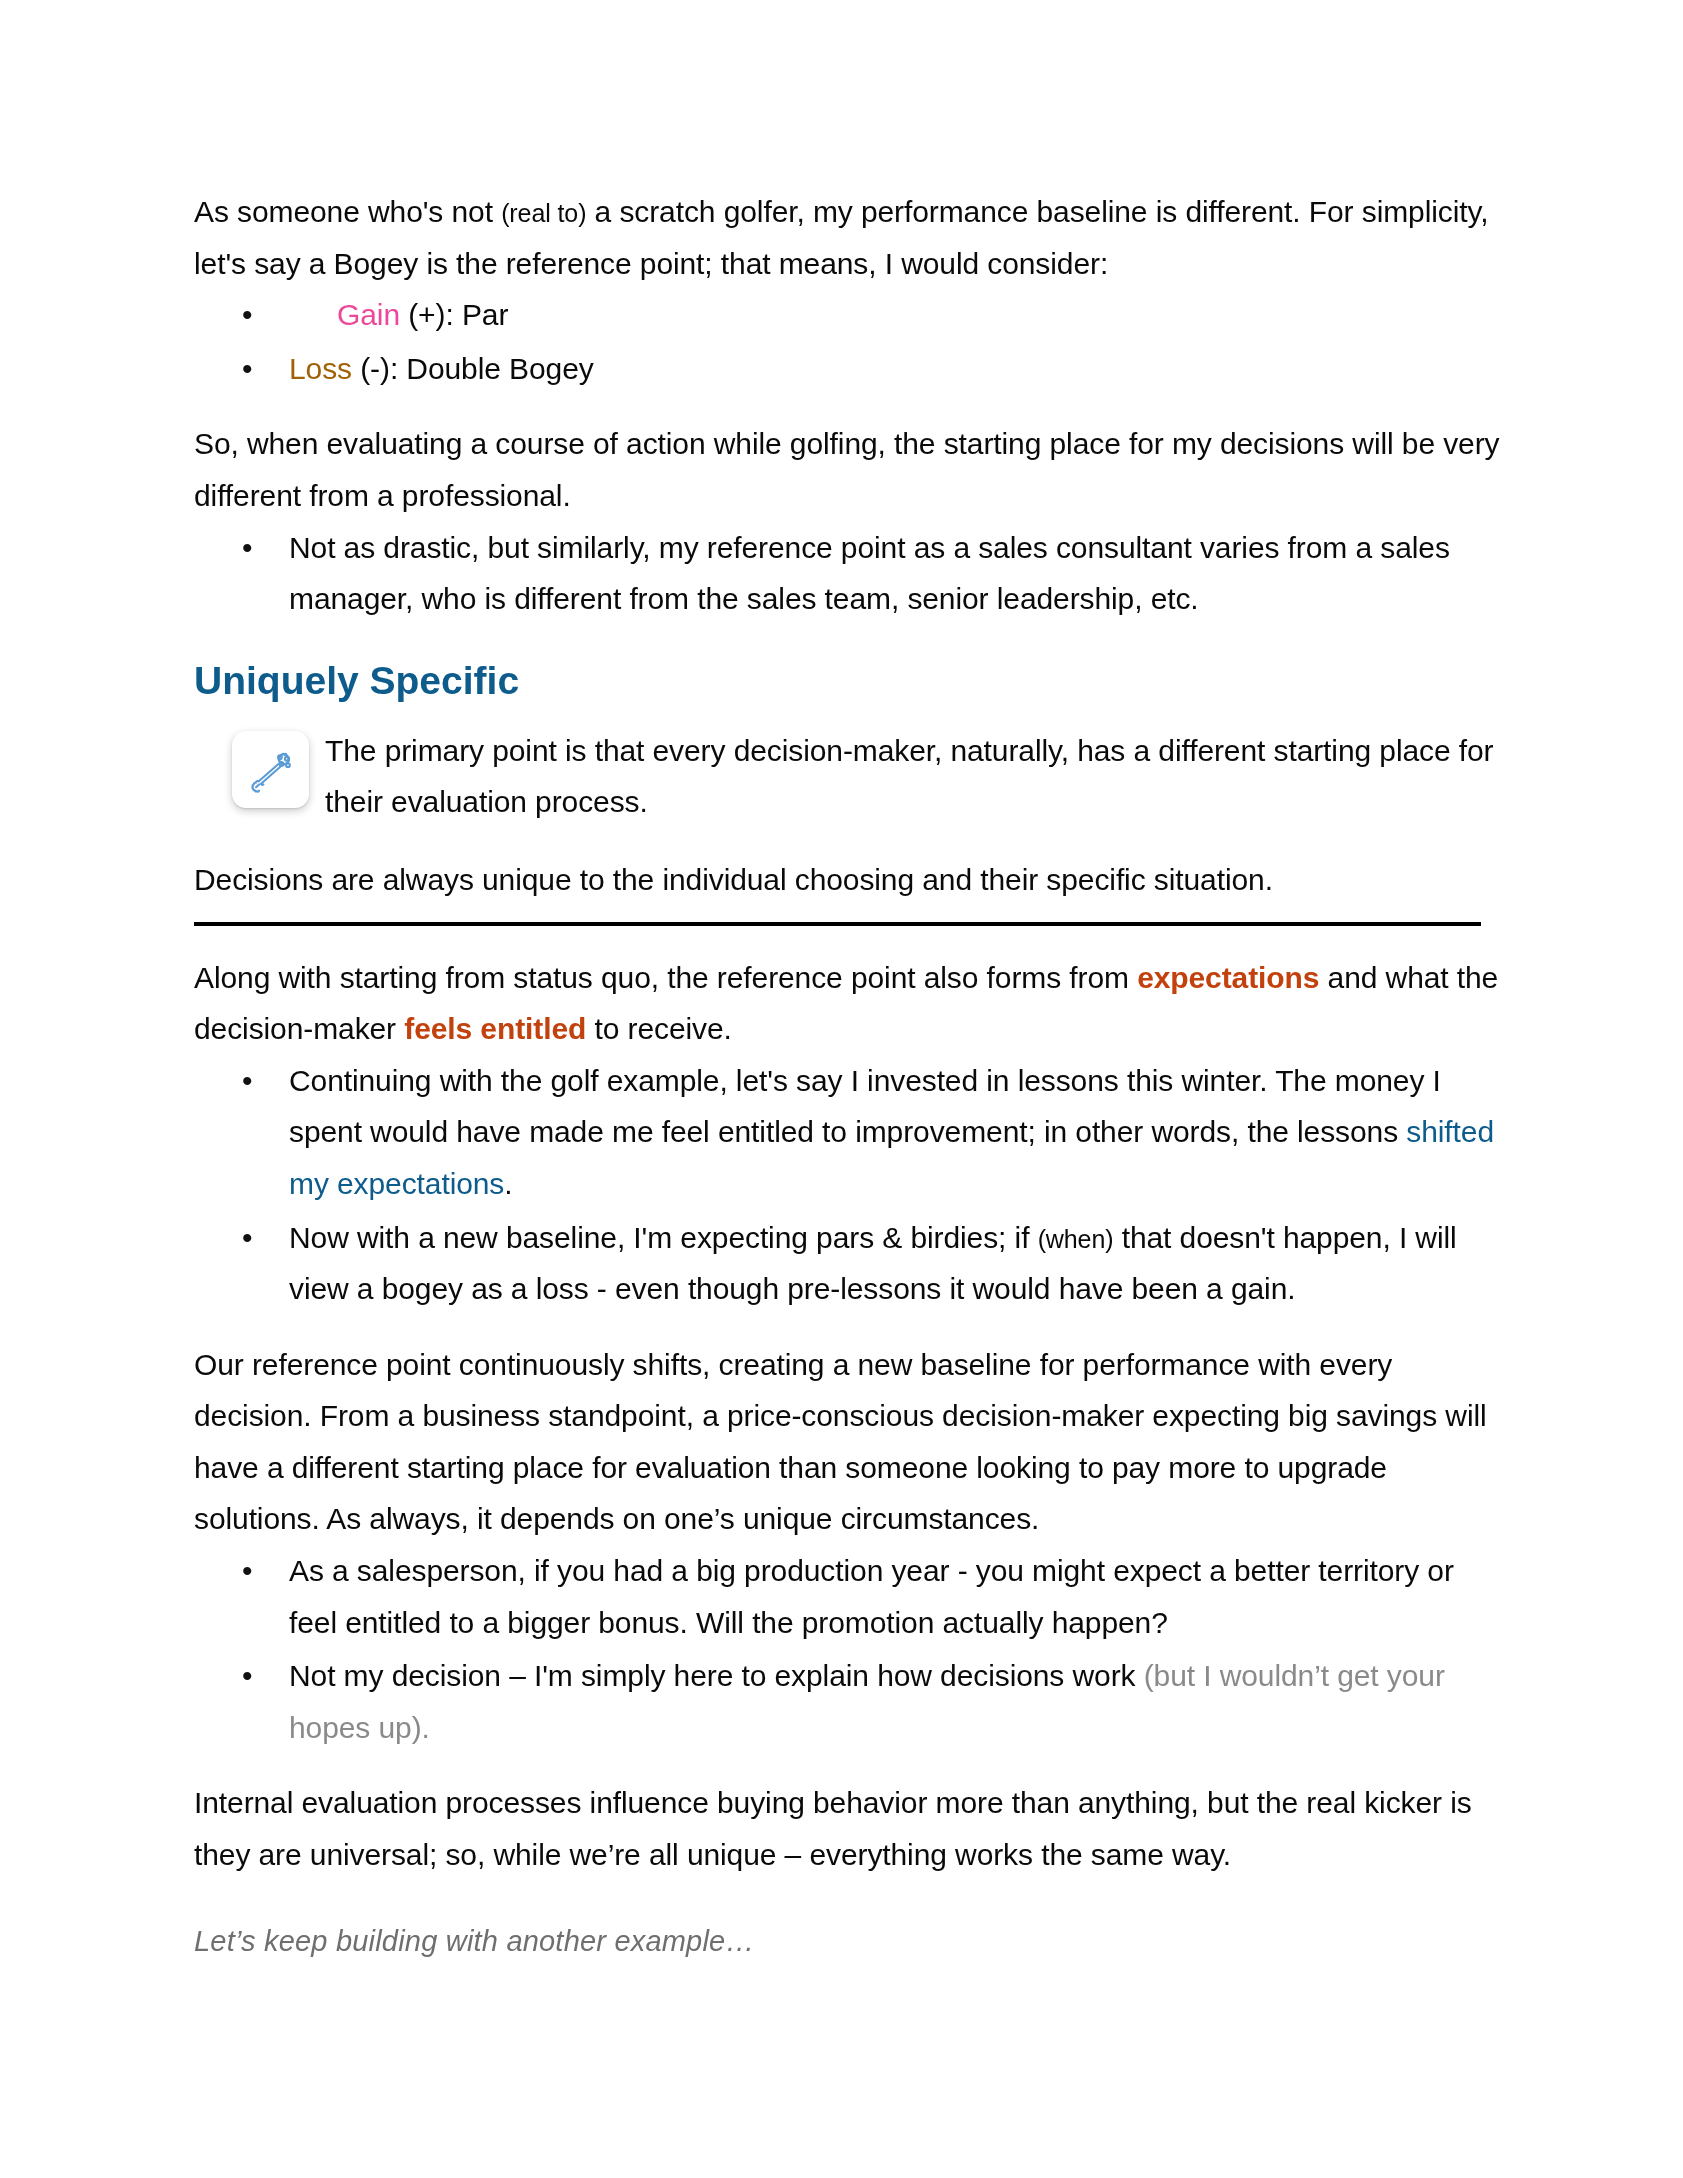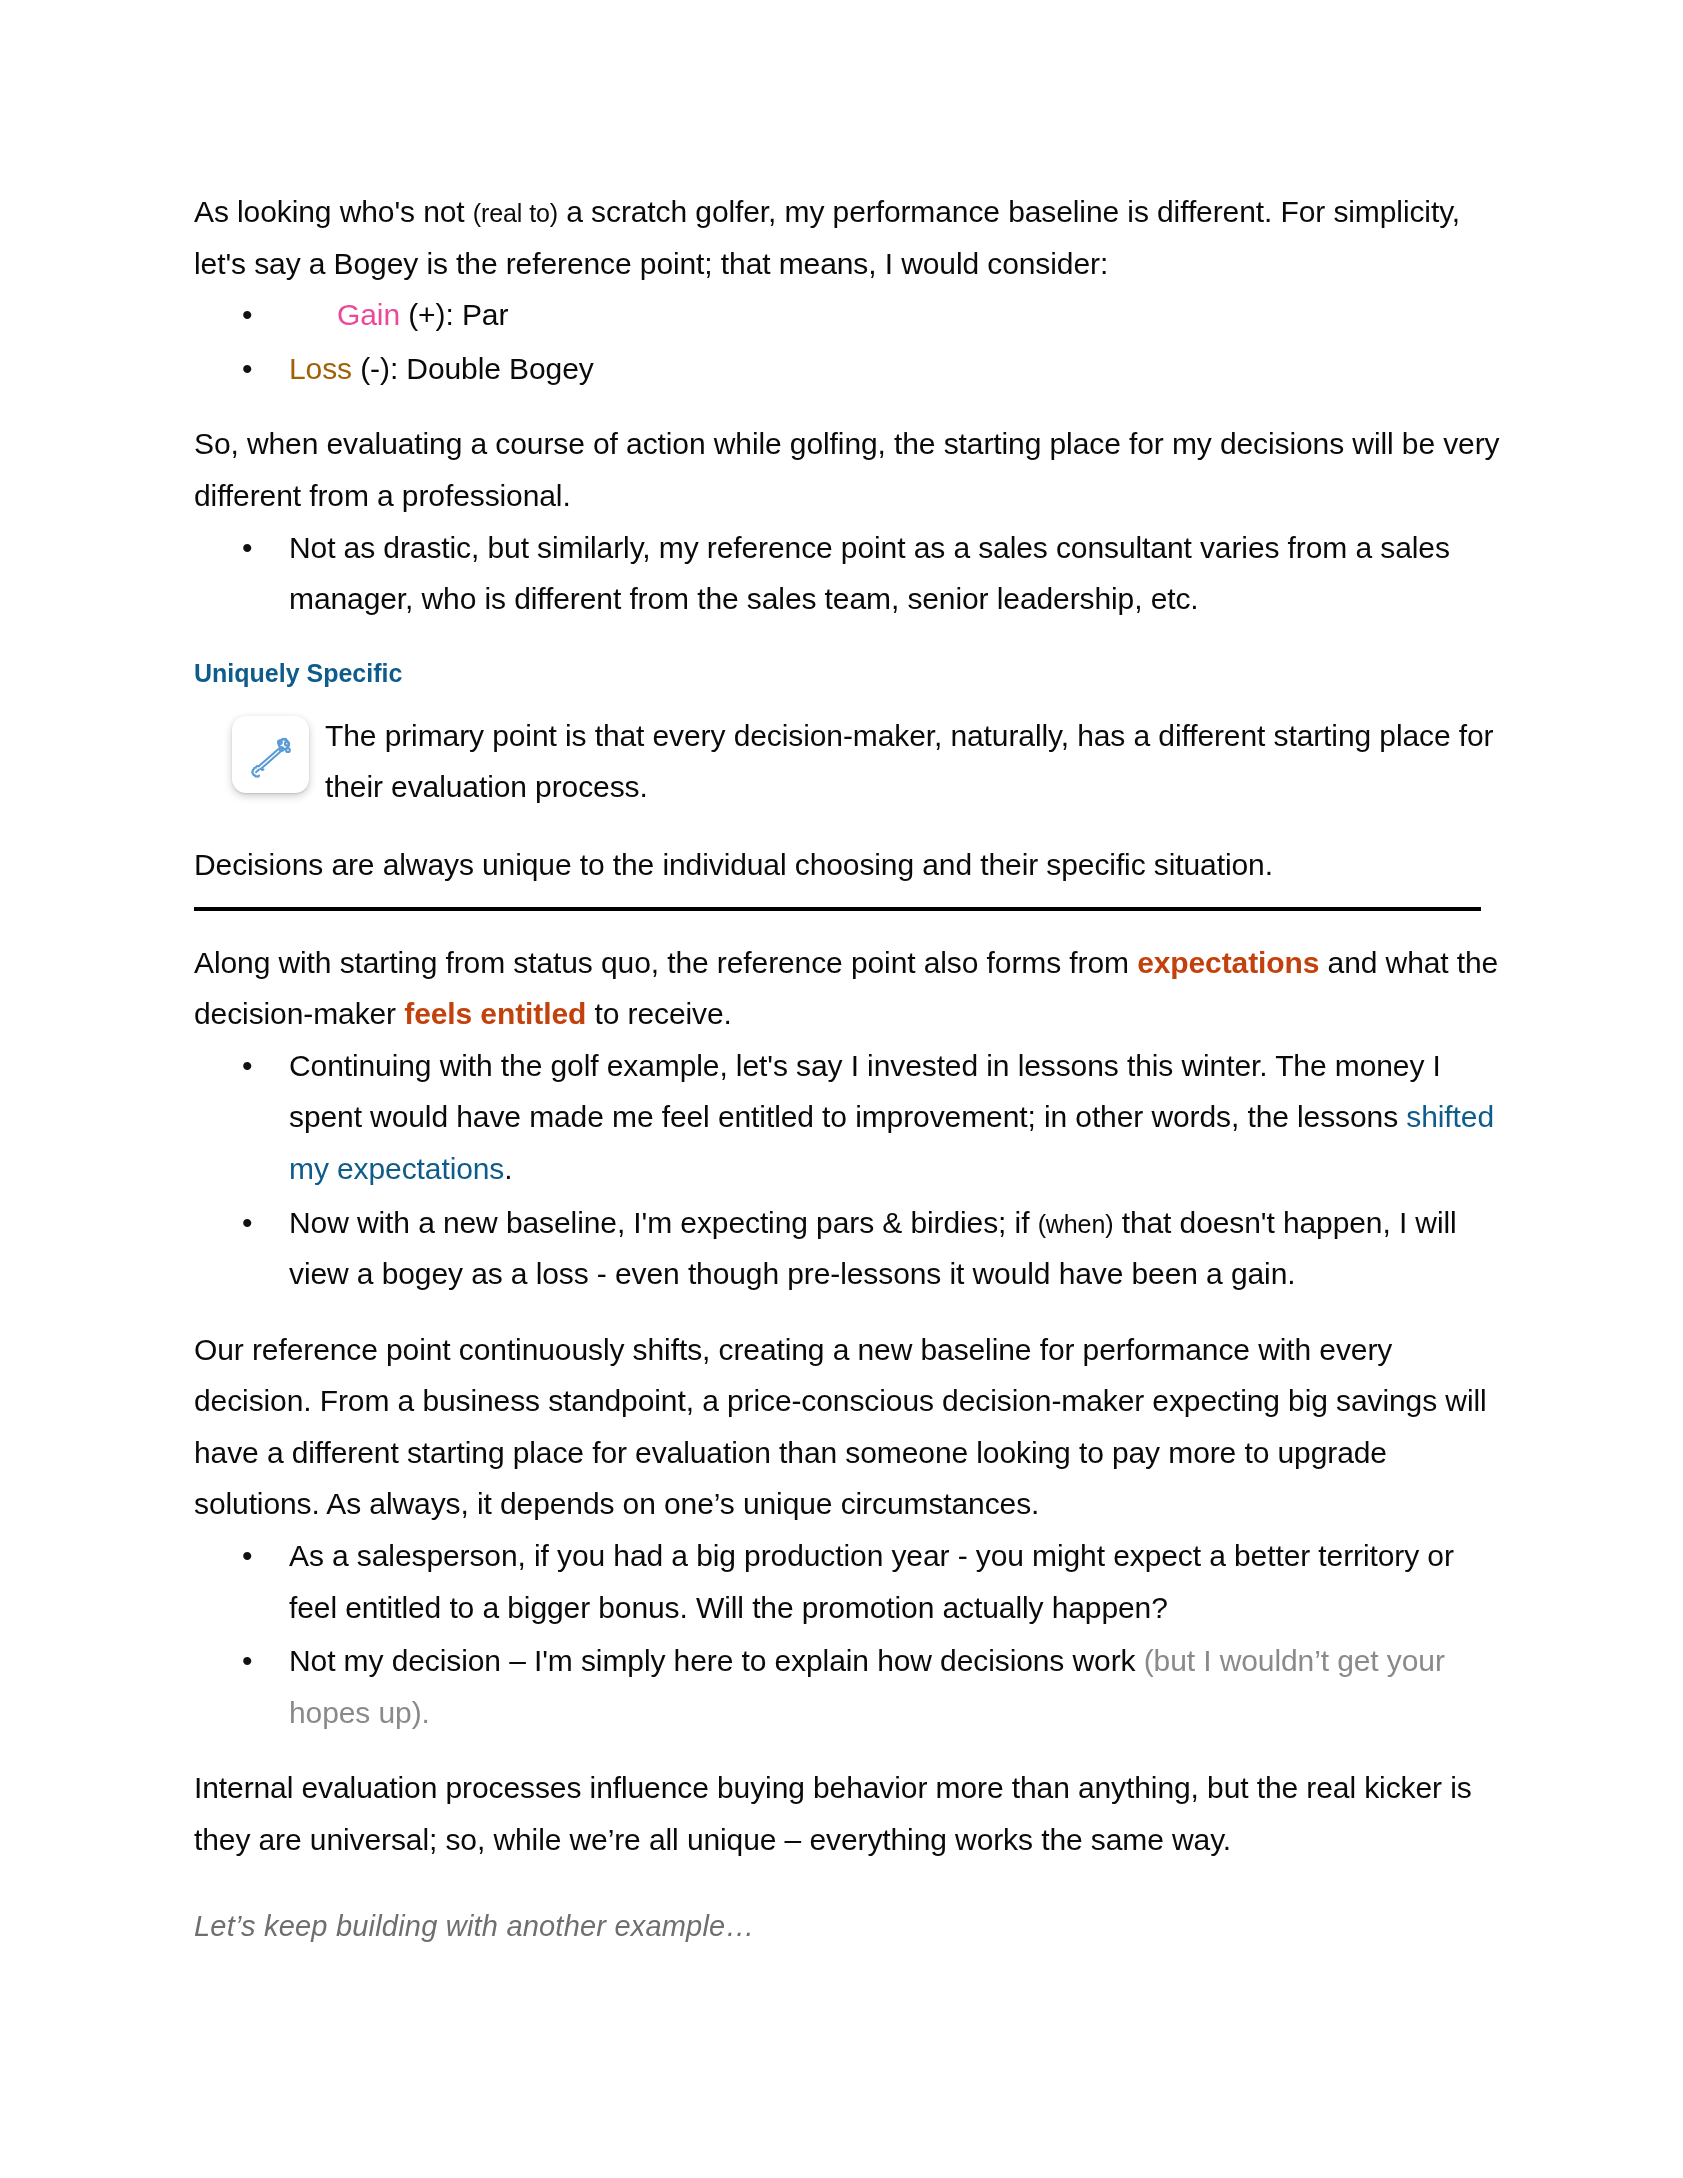--- a/index.html
+++ b/index.html
@@ -56,21 +56,21 @@
     top: 0;
     line-height: 1.72;
     font-size: 30px;
     color: #111;
   }
   .gain { color: #ec4899; margin-left: 48px; }
   .loss { color: #a16207; }
   .heading-blue {
     color: #0d5c8c;
     font-weight: bold;
-    font-size: 25px;
+    font-size: 39px;
     letter-spacing: 0px;
     margin: 34px 0 22px 0;
   }
   .link-blue { color: #0d5c8c; }
   .slate-bold {
     color: #c2410c;
     font-weight: bold;
   }
   .gray-light { color: #8a8a8a; }
   .callout {
@@ -112,21 +112,21 @@
     color: #6f6f6f;
     letter-spacing: 0.2px;
     margin-top: 44px;
   }
 </style>
 </head>
 <body>
 
 <div class="page">
 
-  <div class="para"><span>As looking who's not </span><span class="small">(real to)</span><span> a scratch golfer, my performance baseline is different. For simplicity, let's say a Bogey is the reference point; that means, I would consider:</span></div>
+  <div class="para"><span>As someone who's not </span><span class="small">(real to)</span><span> a scratch golfer, my performance baseline is different. For simplicity, let's say a Bogey is the reference point; that means, I would consider:</span></div>
 
   <ul class="bullets">
     <li><span class="dot">•</span><span class="gain">Gain</span><span> (+): Par</span></li>
     <li><span class="dot">•</span><span class="loss">Loss</span><span> (-): Double Bogey</span></li>
   </ul>
 
   <div class="para">So, when evaluating a course of action while golfing, the starting place for my decisions will be very different from a professional.</div>
 
   <ul class="bullets">
     <li><span class="dot">•</span><span>Not as drastic, but similarly, my reference point as a sales consultant varies from a sales manager, who is different from the sales team, senior leadership, etc.</span></li>

